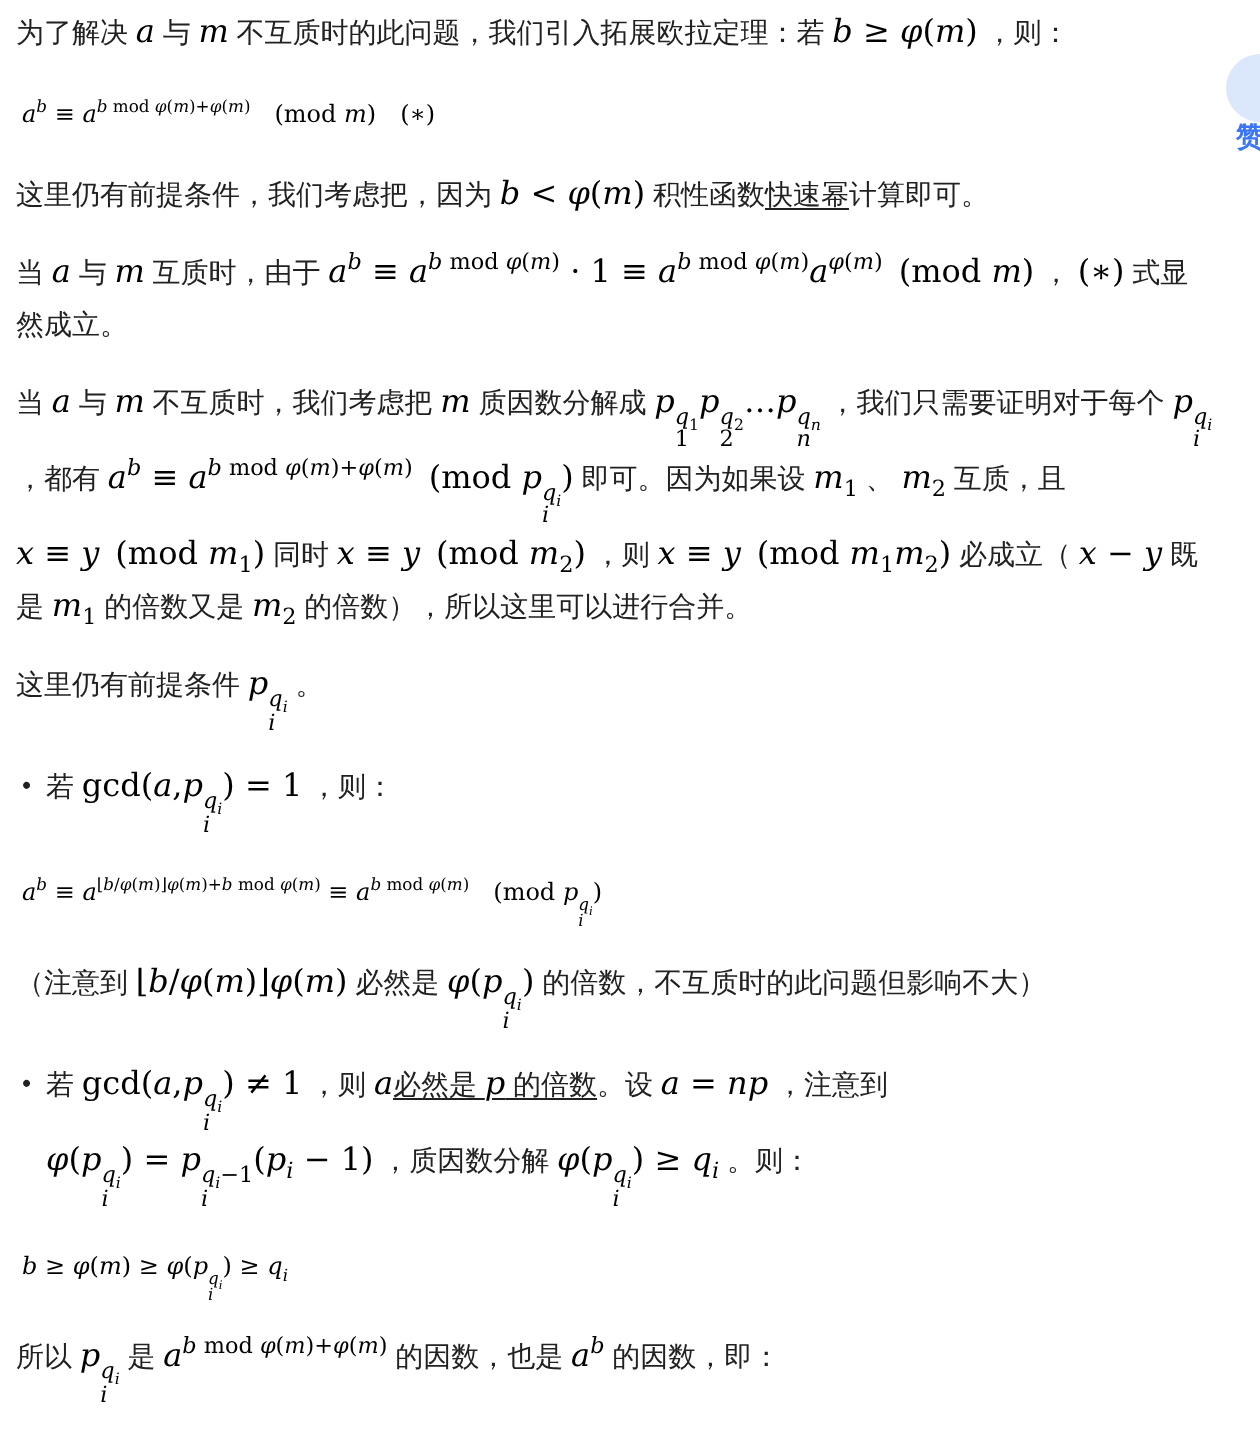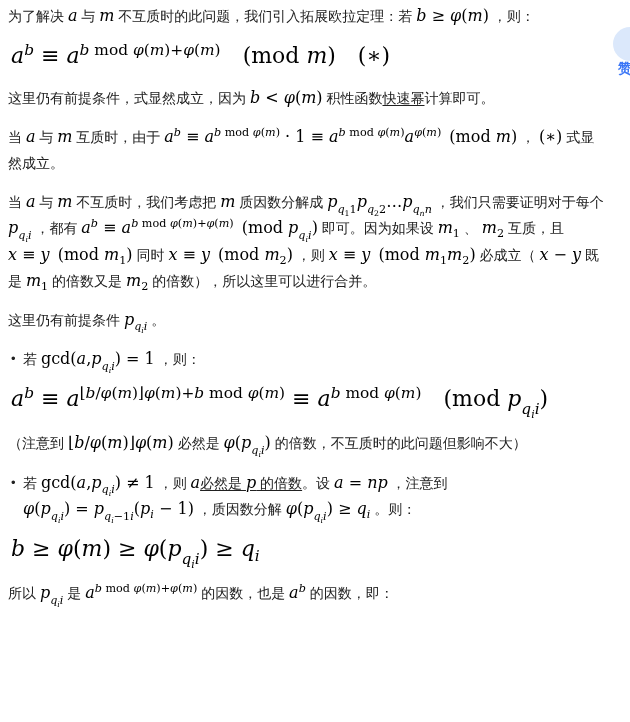--- a/index.html
+++ b/index.html
@@ -10,37 +10,37 @@
   .article{padding:3px 14px 0 8px;width:600px;}
   .para{margin:0 0 13px 0;font-size:14px;line-height:26px;color:var(--text,#212121);}
   .bullet{display:flex;margin:0 0 13px 0;font-size:14px;line-height:26px;color:var(--text,#212121);}
   .dot{flex:none;width:12px;padding-left:3px;font-size:13px;}
   .bcontent{flex:1;}
   .formula{margin:0 0 13px 0;padding-left:3px;font-size:17px;line-height:28px;white-space:nowrap;}
   .bold{font-weight:400;}
   .u{text-decoration:underline;text-underline-offset:2px;margin-top:25px;}
   .math{font-family:"DejaVu Serif","Liberation Serif",serif;color:var(--math,#000000);white-space:nowrap;}
   .para .math,.bullet .math{font-size:16px;}
-  .formula .math{font-size:22px;}
+  .formula .math{font-size:12px;}
   .mi{font-style:italic;}
   .mo{font-style:normal;}
   sup.msup{font-size:70%;line-height:0;}
   sub.msub{font-size:70%;line-height:0;}
-  .ss{display:inline-flex;flex-direction:row;align-items:flex-start;font-size:70%;line-height:1.05;vertical-align:-0.5em;}
+  .ss{display:inline-flex;flex-direction:column;align-items:flex-start;font-size:70%;line-height:1.05;vertical-align:-0.5em;}
   .ss .sse{display:block;}
   .like-circle{position:absolute;top:27px;right:-17px;width:34px;height:34px;border-radius:50%;cursor:pointer;}
   .like-label{position:absolute;top:60px;right:-2px;font-size:14px;font-weight:700;cursor:pointer;}
 </style>
 </head>
 <body>
 
 <div class="article">
     <p class="para"><span class="zh">为了解决 </span><span class="math"><span class="mi">a</span></span><span class="zh"> 与 </span><span class="math"><span class="mi">m</span></span><span class="zh"> 不互质时的此问题，我们引入</span><span class="zh bold">拓展欧拉定理</span><span class="zh">：若 </span><span class="math"><span class="mi">b</span><span class="mo"> ≥ </span><span class="mi">φ</span><span class="mo">(</span><span class="mi">m</span><span class="mo">)</span></span><span class="zh"> ，则：</span></p>
     <div class="formula"><span class="math"><span class="mi">a</span><sup class="msup"><span class="mi">b</span></sup><span class="mo"> ≡ </span><span class="mi">a</span><sup class="msup"><span class="mi">b</span><span class="mo"> mod </span><span class="mi">φ</span><span class="mo">(</span><span class="mi">m</span><span class="mo">)+</span><span class="mi">φ</span><span class="mo">(</span><span class="mi">m</span><span class="mo">)</span></sup><span class="mo"> (</span><span class="mo">mod </span><span class="mi">m</span><span class="mo">) (∗)</span></span></div>
-    <p class="para"><span class="zh">这里仍有前提条件，式显然成立，因为 </span><span class="math"><span class="mi">b</span><span class="mo"> &lt; </span><span class="mi">φ</span><span class="mo">(</span><span class="mi">m</span><span class="mo">)</span></span><span class="zh"> 积性函数</span><span class="u"><span class="zh">快速幂</span></span><span class="zh">计算即可。</span></p>
+    <p class="para"><span class="zh">这里仍有前提条件，我们考虑把，因为 </span><span class="math"><span class="mi">b</span><span class="mo"> &lt; </span><span class="mi">φ</span><span class="mo">(</span><span class="mi">m</span><span class="mo">)</span></span><span class="zh"> 积性函数</span><span class="u"><span class="zh">快速幂</span></span><span class="zh">计算即可。</span></p>
     <p class="para"><span class="zh">当 </span><span class="math"><span class="mi">a</span></span><span class="zh"> 与 </span><span class="math"><span class="mi">m</span></span><span class="zh"> 互质时，由于 </span><span class="math"><span class="mi">a</span><sup class="msup"><span class="mi">b</span></sup><span class="mo"> ≡ </span><span class="mi">a</span><sup class="msup"><span class="mi">b</span><span class="mo"> mod </span><span class="mi">φ</span><span class="mo">(</span><span class="mi">m</span><span class="mo">)</span></sup><span class="mo"> · 1 ≡ </span><span class="mi">a</span><sup class="msup"><span class="mi">b</span><span class="mo"> mod </span><span class="mi">φ</span><span class="mo">(</span><span class="mi">m</span><span class="mo">)</span></sup><span class="mi">a</span><sup class="msup"><span class="mi">φ</span><span class="mo">(</span><span class="mi">m</span><span class="mo">)</span></sup><span class="mo"> (</span><span class="mo">mod </span><span class="mi">m</span><span class="mo">)</span></span><span class="zh"> ， </span><span class="math"><span class="mo">(∗)</span></span><span class="zh"> 式显然成立。</span></p>
     <p class="para"><span class="zh">当 </span><span class="math"><span class="mi">a</span></span><span class="zh"> 与 </span><span class="math"><span class="mi">m</span></span><span class="zh"> </span><span class="zh bold">不互质</span><span class="zh">时，我们考虑把 </span><span class="math"><span class="mi">m</span></span><span class="zh"> </span><span class="zh bold">质因数分解</span><span class="zh">成 </span><span class="math"><span class="mi">p</span><span class="ss">
           <span class="sse sup"><span class="mi">q</span><sub class="msub"><span class="mo">1</span></sub></span>
           <span class="sse sub"><span class="mo">1</span></span>
         </span><span class="mi">p</span><span class="ss">
           <span class="sse sup"><span class="mi">q</span><sub class="msub"><span class="mo">2</span></sub></span>
           <span class="sse sub"><span class="mo">2</span></span>
         </span><span class="mo">…</span><span class="mi">p</span><span class="ss">
           <span class="sse sup"><span class="mi">q</span><sub class="msub"><span class="mi">n</span></sub></span>
           <span class="sse sub"><span class="mi">n</span></span>

